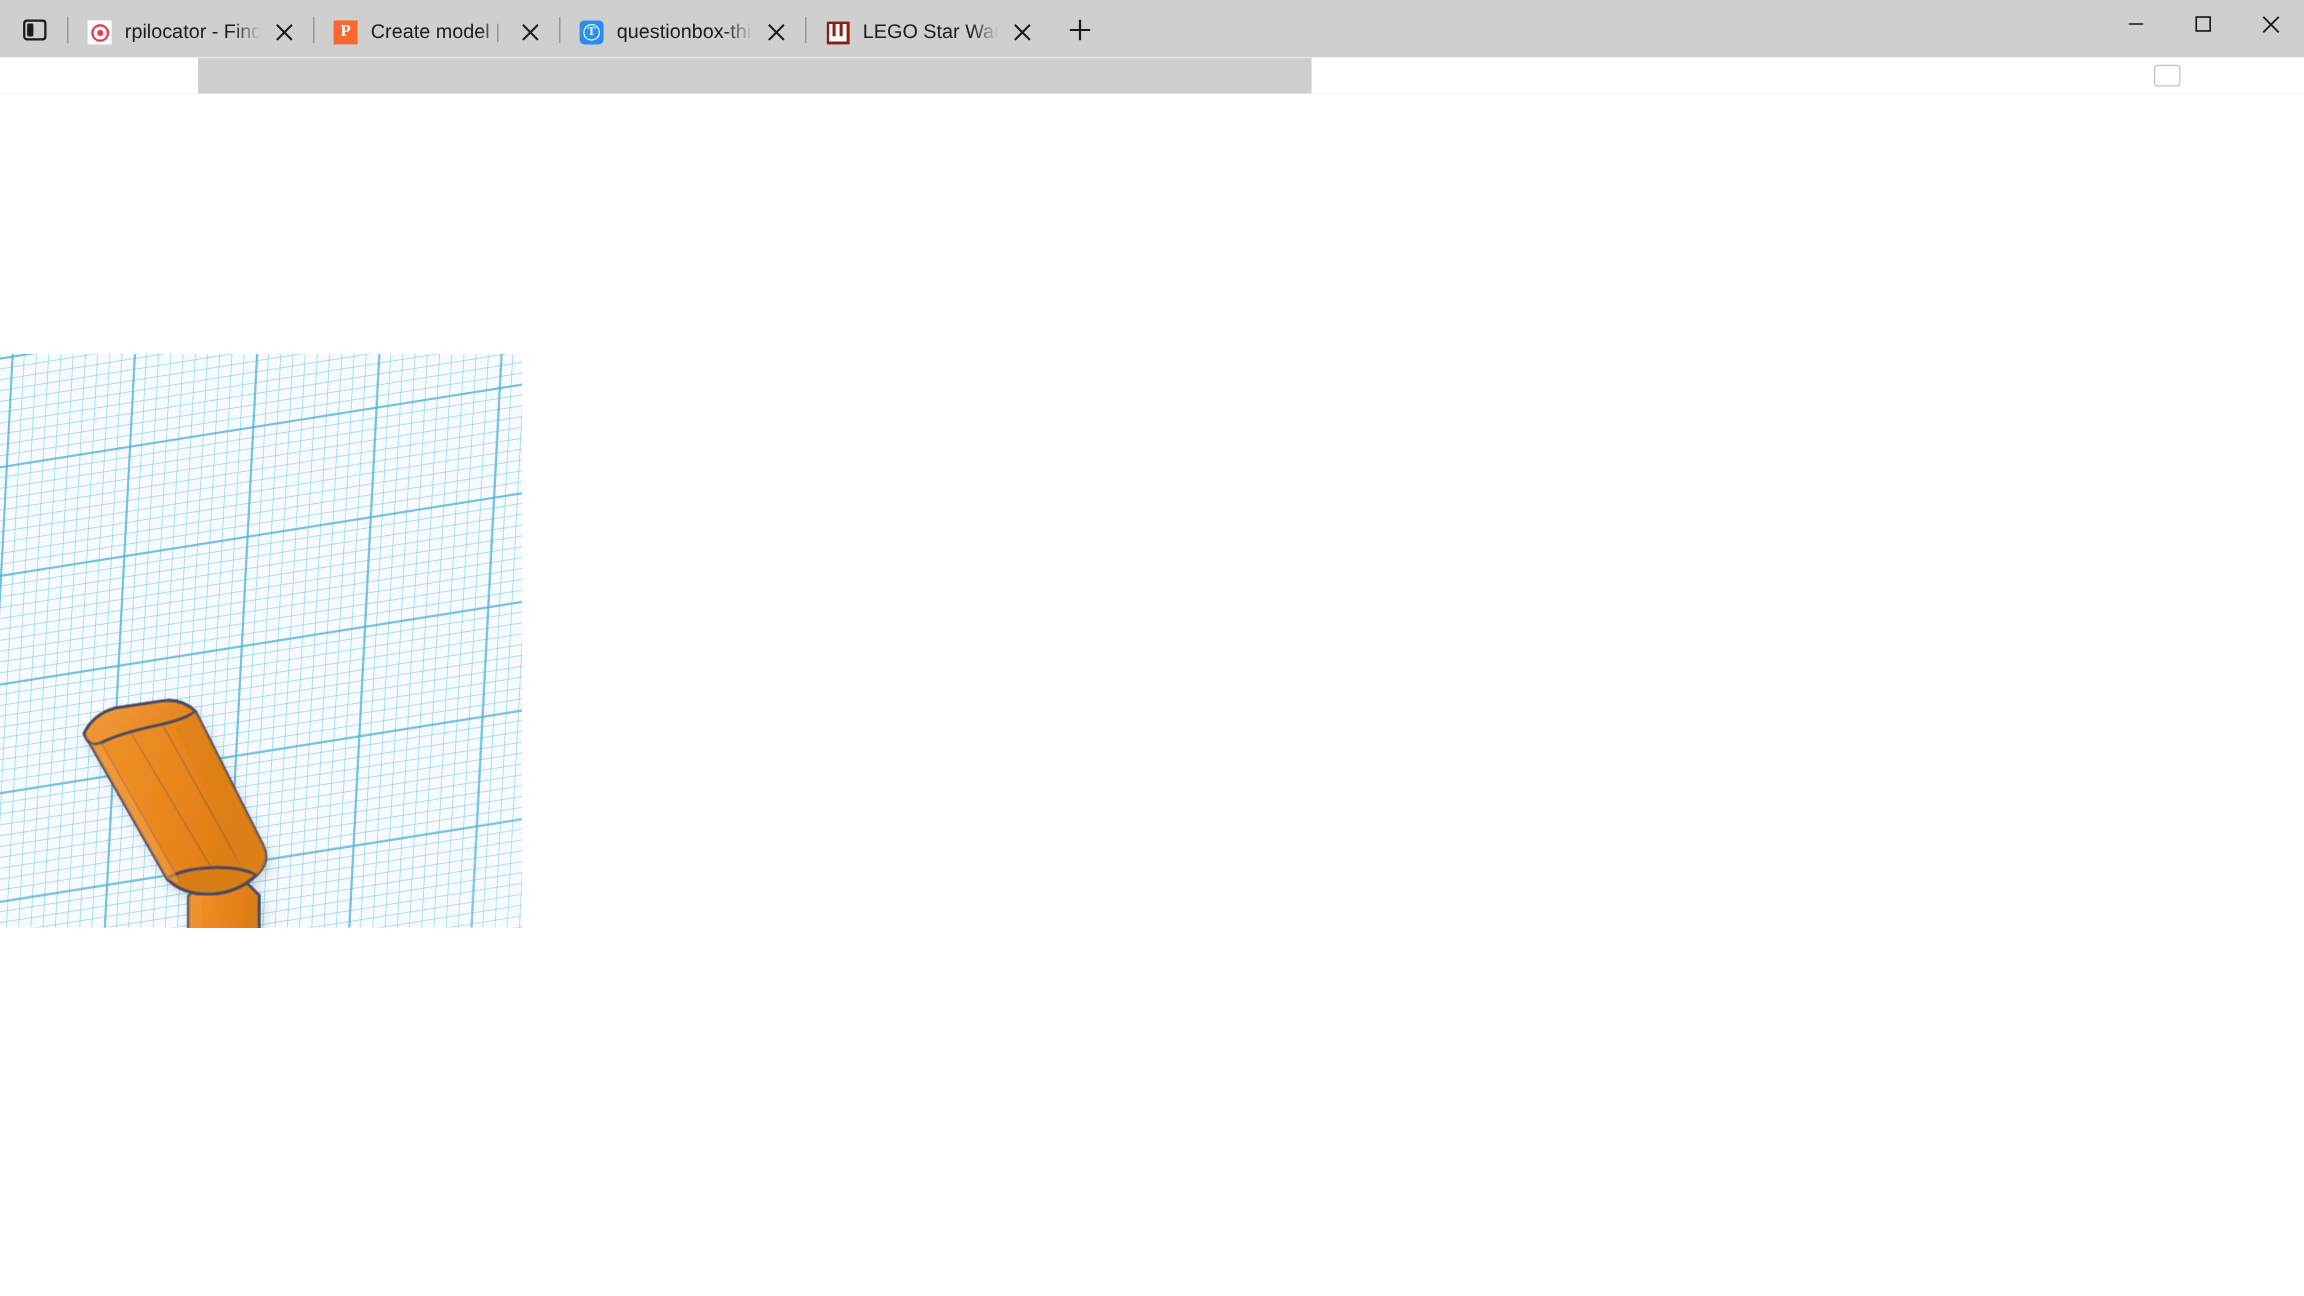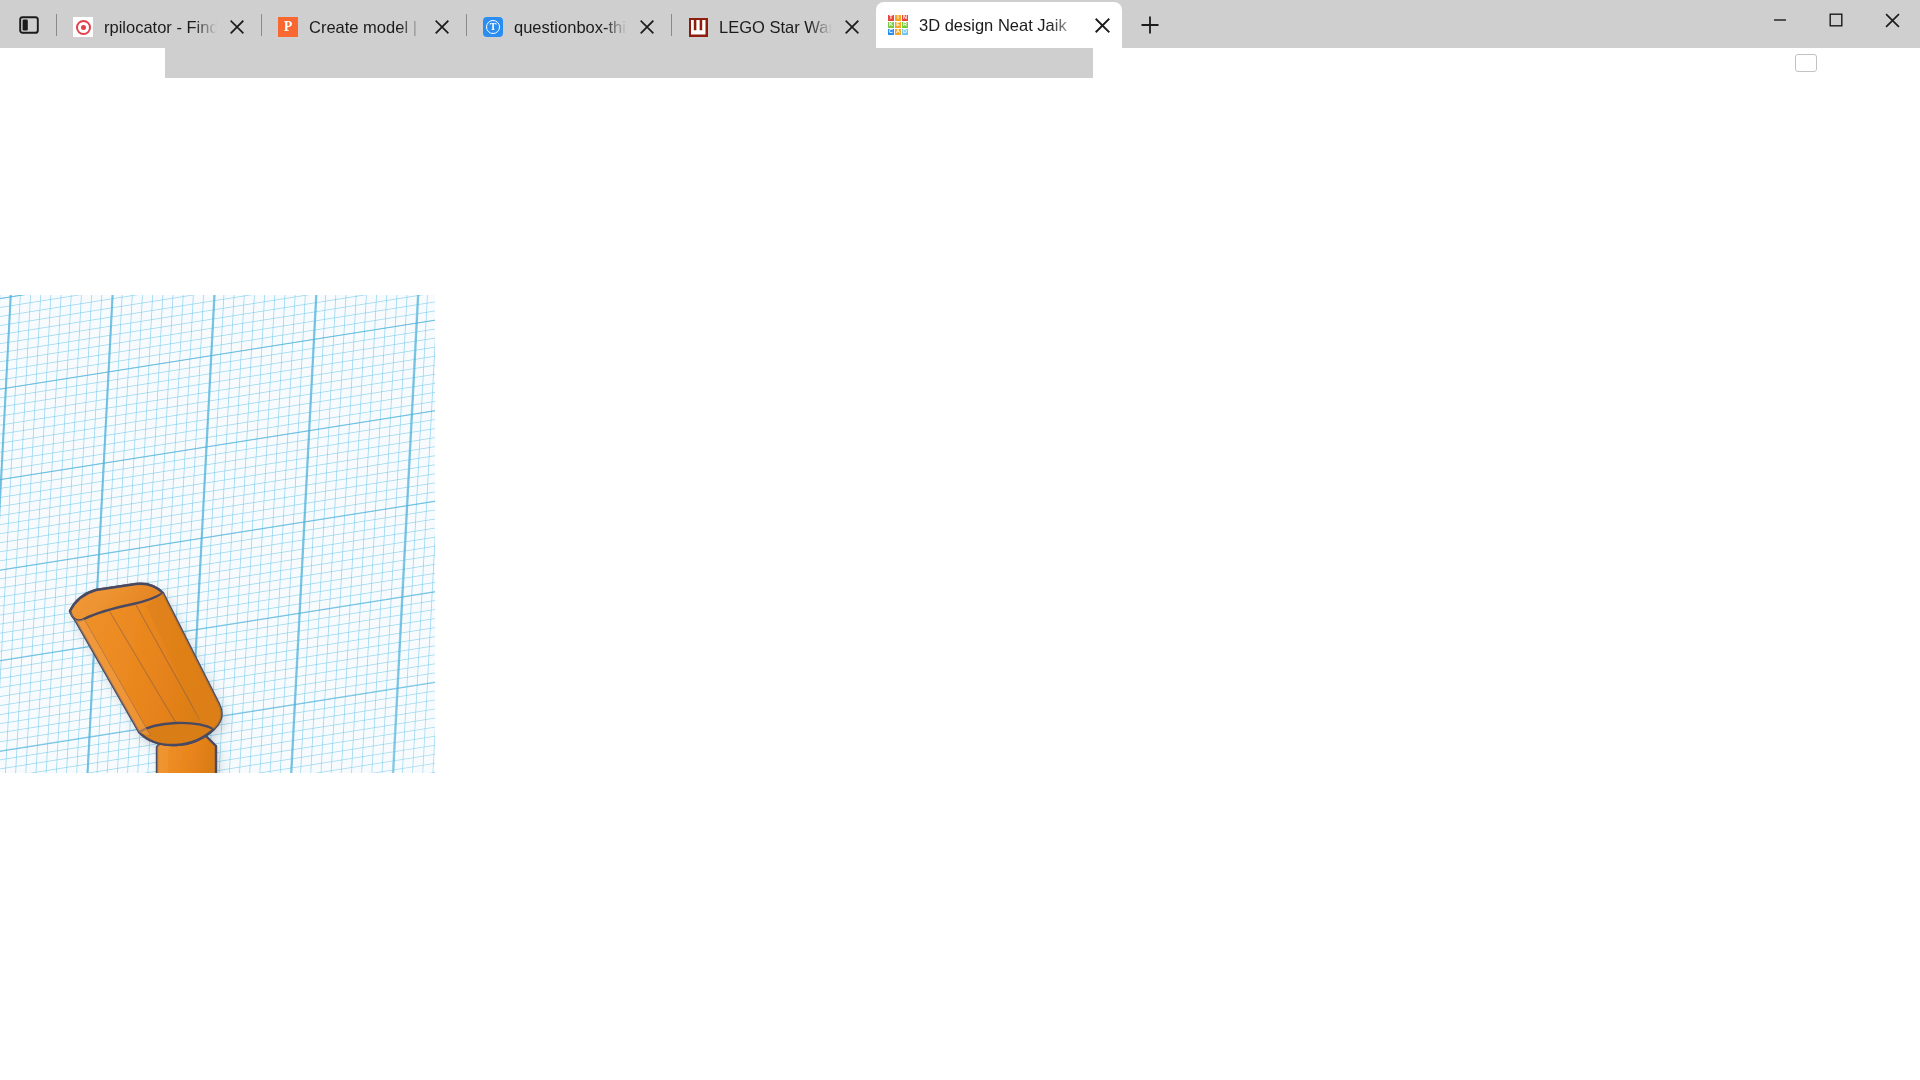--- a/index.html
+++ b/index.html
@@ -323,41 +323,20 @@
             </span>
         </span>
         <span class="tab-title">LEGO Star Wars - Th</span>
         <span class="tab-close">
           <svg width="14" height="14" viewBox="0 0 14 14" aria-hidden="true">
             <path d="M1.3 1.3 L12.7 12.7 M12.7 1.3 L1.3 12.7" stroke="#1b1b1b" stroke-width="1.7" stroke-linecap="square"></path>
           </svg>
         </span>
       </div>
 
-      <div class="tab active" style="width:246px;margin-left:4px">
-        <span class="favicon">
-          <span class="fav-tinkercad" id="tinkercad-fav">
-              <span style="background: rgb(232, 69, 60);">T</span>
-              <span style="background: rgb(245, 166, 35);">I</span>
-              <span style="background: rgb(232, 69, 60);">N</span>
-              <span style="background: rgb(122, 201, 67);">K</span>
-              <span style="background: rgb(245, 166, 35);">E</span>
-              <span style="background: rgb(122, 201, 67);">R</span>
-              <span style="background: rgb(42, 141, 242);">C</span>
-              <span style="background: rgb(245, 166, 35);">A</span>
-              <span style="background: rgb(111, 197, 240);">D</span>
-            </span>
-        </span>
-        <span class="tab-title">3D design Neat Jaik</span>
-        <span class="tab-close">
-          <svg width="15" height="15" viewBox="0 0 14 14" aria-hidden="true">
-            <path d="M1.3 1.3 L12.7 12.7 M12.7 1.3 L1.3 12.7" stroke="#1b1b1b" stroke-width="1.8" stroke-linecap="square"></path>
-          </svg>
-        </span>
-      </div>
 
 
       <div class="new-tab-btn" title="New tab">
         <svg width="18" height="18" viewBox="0 0 18 18" aria-hidden="true">
           <path d="M9 1.4 V16.6 M1.4 9 H16.6" stroke="#1b1b1b" stroke-width="1.8" stroke-linecap="square"></path>
         </svg>
       </div>
     </div>
 
     <div class="window-controls">

